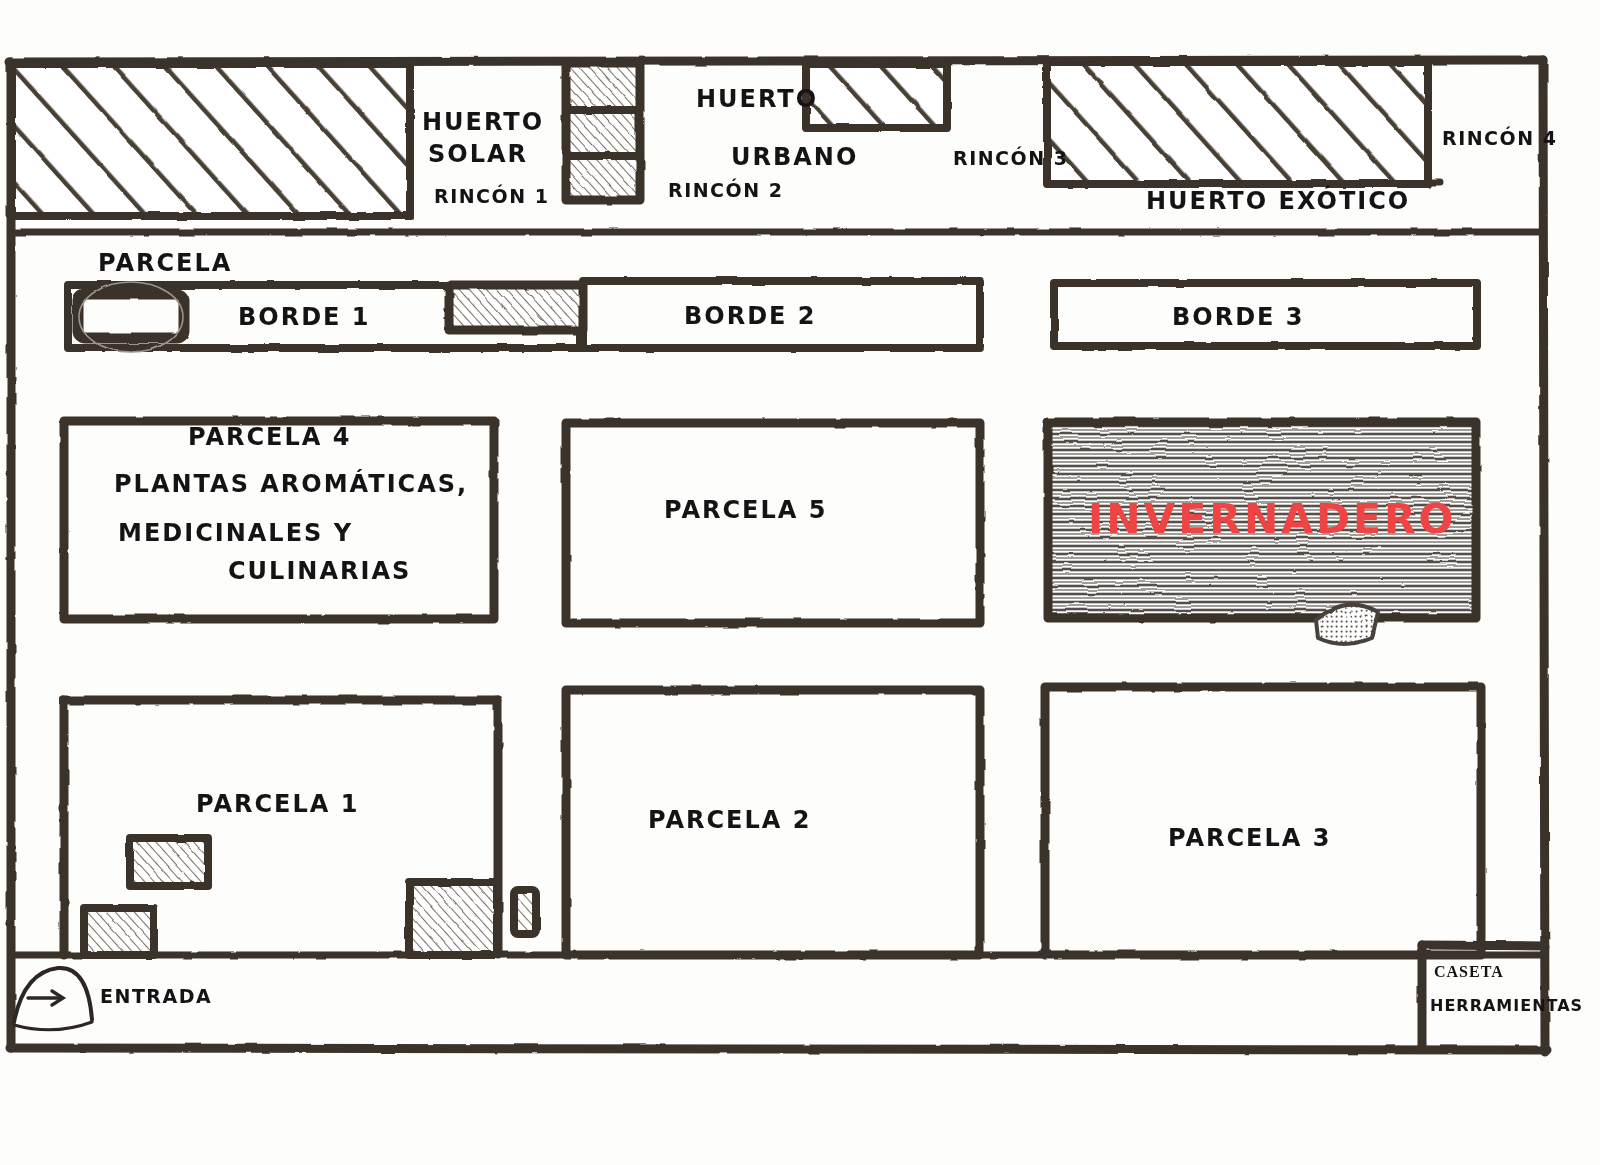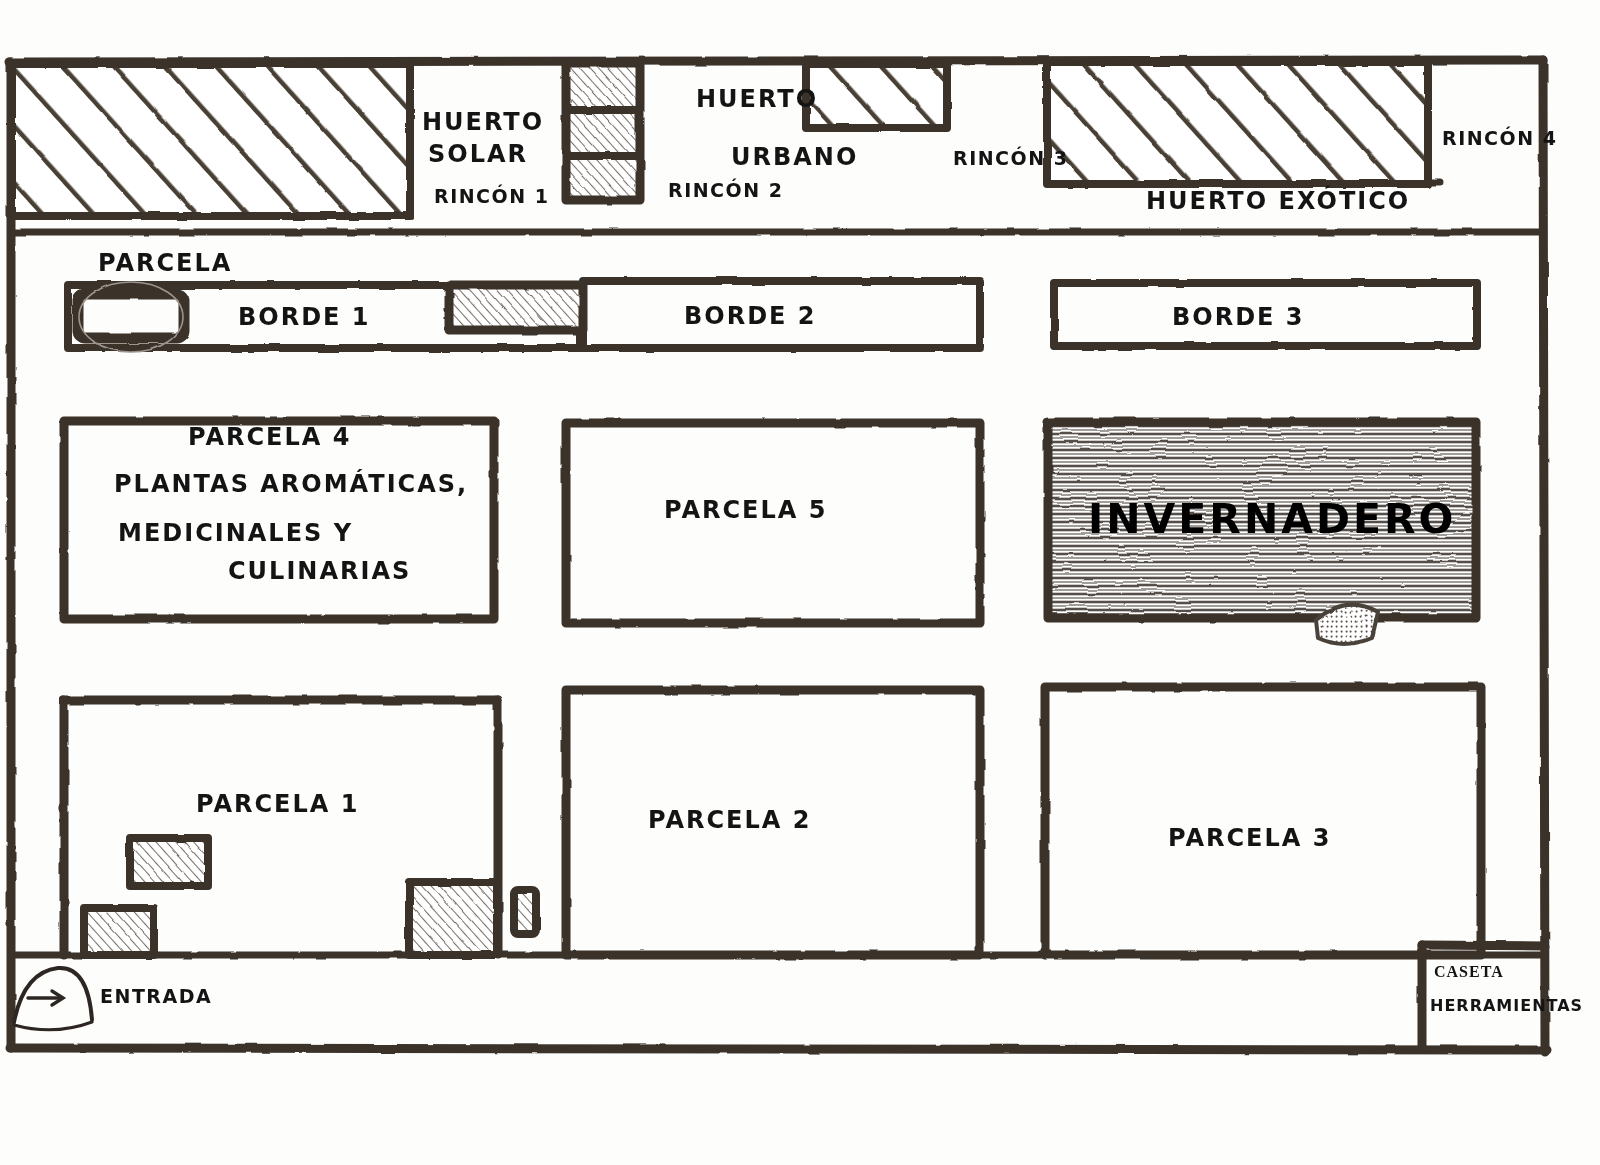--- a/index.html
+++ b/index.html
@@ -26,21 +26,21 @@
     color: #141414;
     font-family: "DejaVu Sans", sans-serif;
     letter-spacing: 2px;
     white-space: nowrap;
     font-weight: 600;
     transform-origin: left top;
   }
   .lbl.sm { font-size: 19px; letter-spacing: 1.5px; }
   .lbl.md { font-size: 24px; }
   .lbl.lg { font-size: 29px; }
-  .lbl.xl { font-size: 41px; letter-spacing: 3px; font-weight: 800; color: #000000;}
+  .lbl.xl { font-size: 41px; letter-spacing: 3px; font-weight: 800; color: #ef4444;}
   .lbl.tiny { font-size: 16px; letter-spacing: 1px; font-weight: 700;}
 </style>
 </head>
 <body>
 
 <div id="page">
 
   <svg id="sketch" viewBox="0 0 1600 1165">
     <defs>
 

